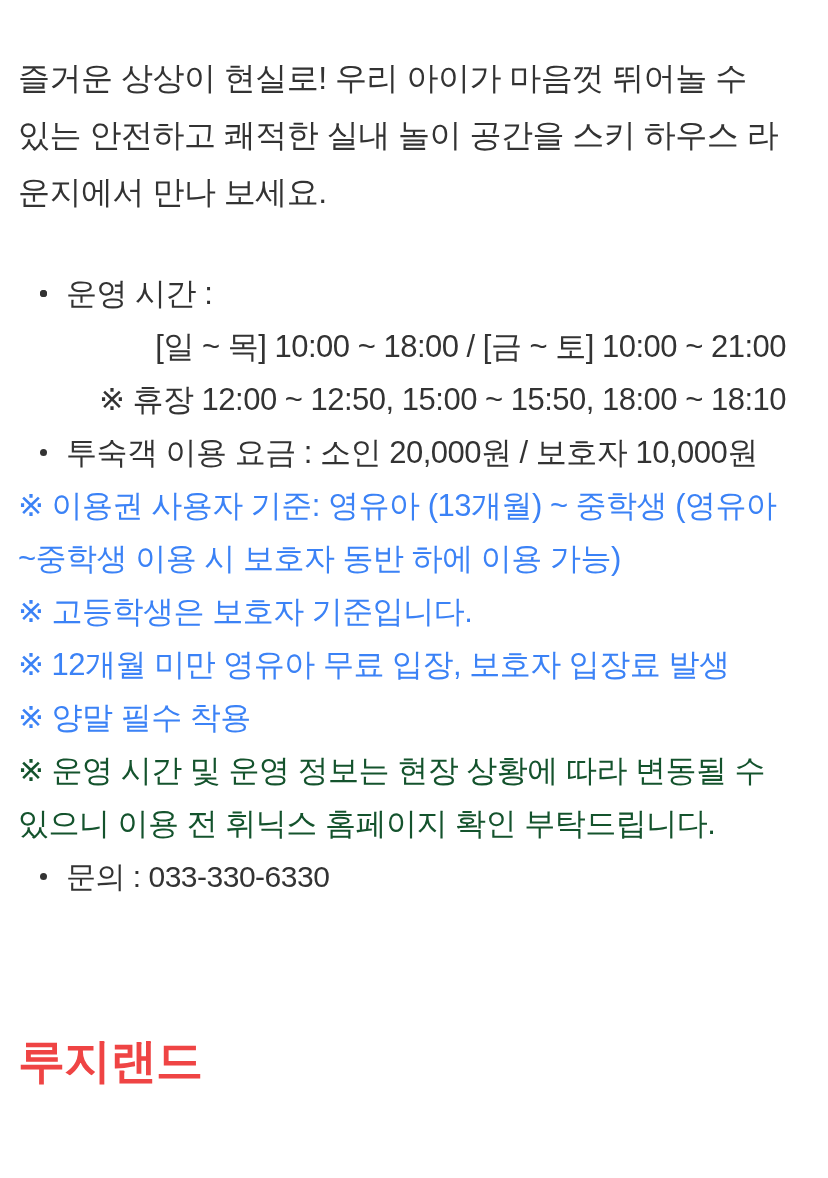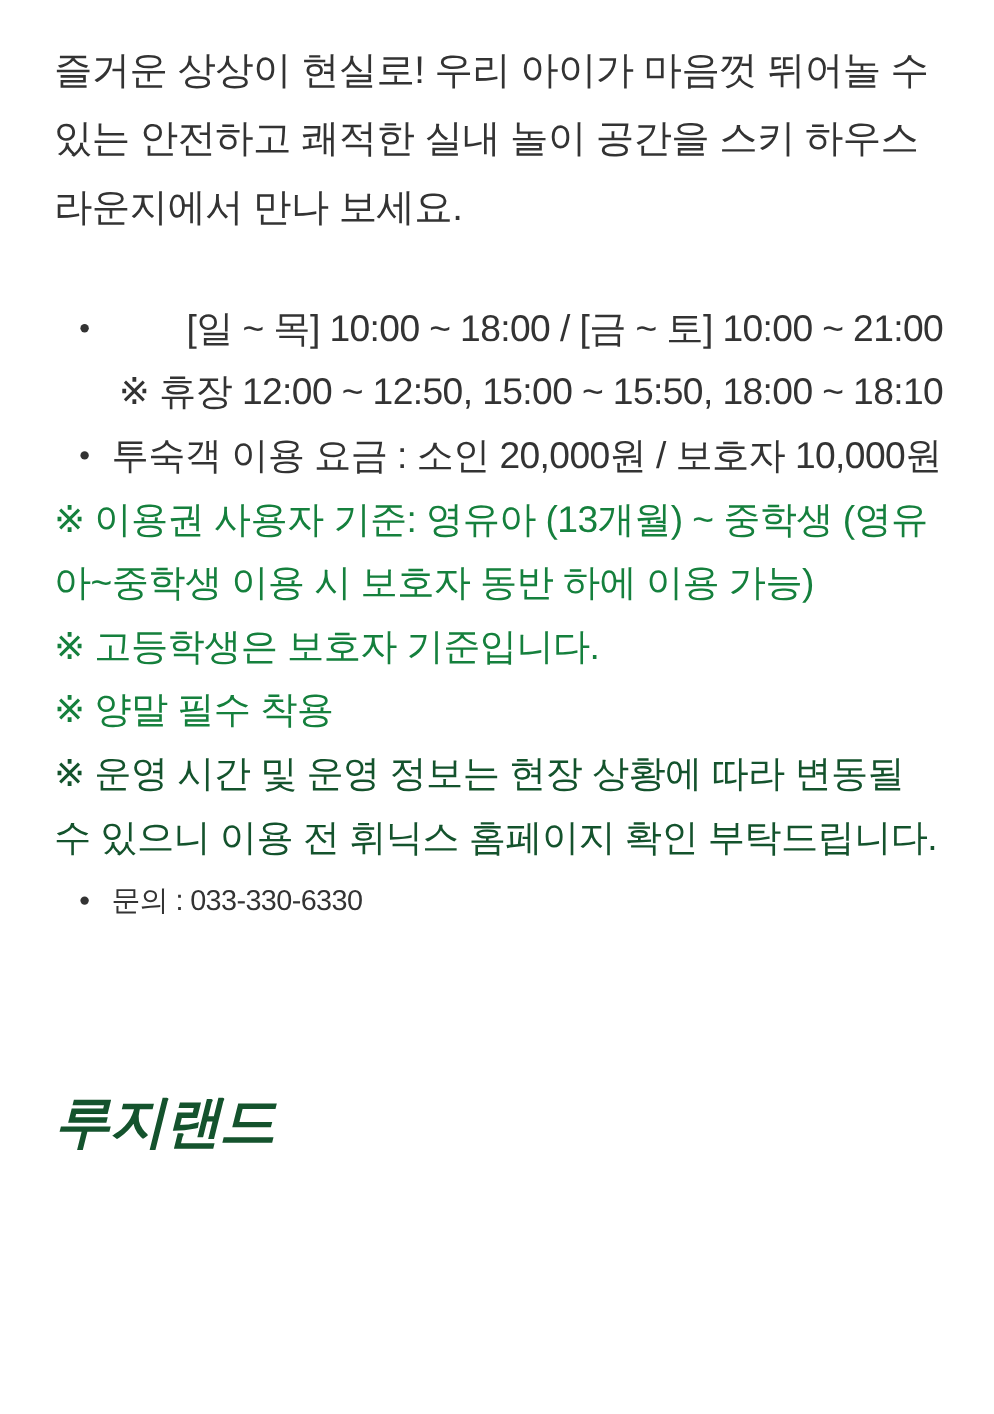--- a/index.html
+++ b/index.html
@@ -8,22 +8,23 @@
     font-family: "Liberation Sans", "DejaVu Sans", sans-serif;
   }
   .page {
     position: relative;
     width: 828px;
     height: 1178px;
     background: #ffffff;
     overflow: hidden;
   }
   .content {
-    padding: 30px 42px 0 45px;
+    padding: 30px 42px 0 18px;
     color: #333333;
+    margin-top: 20px;
   }
   .intro {
     font-size: 32px;
     line-height: 57px;
     color: #333333;
     letter-spacing: -0.5px;
   }
   .info-list {
     list-style: none;
     margin-top: 46px;
@@ -46,66 +47,70 @@
   }
   .subline {
     padding-left: 48px;
     text-align: right;
   }
   .notes {
     font-size: 31px;
     line-height: 53px;
     letter-spacing: -0.5px;
   }
-  .note-alert { color: #15803d; }
+  .note-alert { color: #3b82f6; }
   .note-general { color: #14532d; }
   .contact-item {
     position: relative;
     padding-left: 48px;
-    font-size: 24px;
+    font-size: 30px;
     line-height: 53px;
     letter-spacing: -0.5px;
   }
   .next-heading {
     margin-top: 128px;
     font-size: 47px;
     line-height: 60px;
     font-weight: 800;
-    color: #14532d;
+    color: #ef4444;
     letter-spacing: -1px;
-    font-style: italic;
   }
 </style>
 </head>
 <body>
 
 <div class="page">
   <div class="content">
 
     <p class="intro">즐거운 상상이 현실로! 우리 아이가 마음껏 뛰어놀 수 있는 안전하고 쾌적한 실내 놀이 공간을 스키 하우스 라운지에서 만나 보세요.</p>
 
     <ul class="info-list">
       <li class="info-item">
         <span class="bullet-dot"></span>
+      </li>
+      <li class="info-item">
+        <span class="bullet-dot"></span>
+        <span>운영 시간 :</span>
       </li>
       <li class="subline">
         <span>[일 ~ 목] 10:00 ~ 18:00 / [금 ~ 토] 10:00 ~ 21:00</span>
       </li>
       <li class="subline">
         <span>※ 휴장 12:00 ~ 12:50, 15:00 ~ 15:50, 18:00 ~ 18:10</span>
       </li>
       <li class="info-item">
         <span class="bullet-dot"></span>
         <span>투숙객 이용 요금 : 소인 20,000원 / 보호자 10,000원</span>
       </li>
     </ul>
 
     <div class="notes">
       <p class="note-alert">※ 이용권 사용자 기준: 영유아 (13개월) ~ 중학생 (영유아~중학생 이용 시 보호자 동반 하에 이용 가능)</p>
       <p class="note-alert">※ 고등학생은 보호자 기준입니다.</p>
+      <p class="note-alert">※ 12개월 미만 영유아 무료 입장, 보호자 입장료 발생</p>
       <p class="note-alert">※ 양말 필수 착용</p>
       <p class="note-general">※ 운영 시간 및 운영 정보는 현장 상황에 따라 변동될 수 있으니 이용 전 휘닉스 홈페이지 확인 부탁드립니다.</p>
     </div>
 
     <div class="contact-item">
       <span class="bullet-dot"></span>
       <span>문의 : 033-330-6330</span>
     </div>
 
     <h2 class="next-heading">루지랜드</h2>

